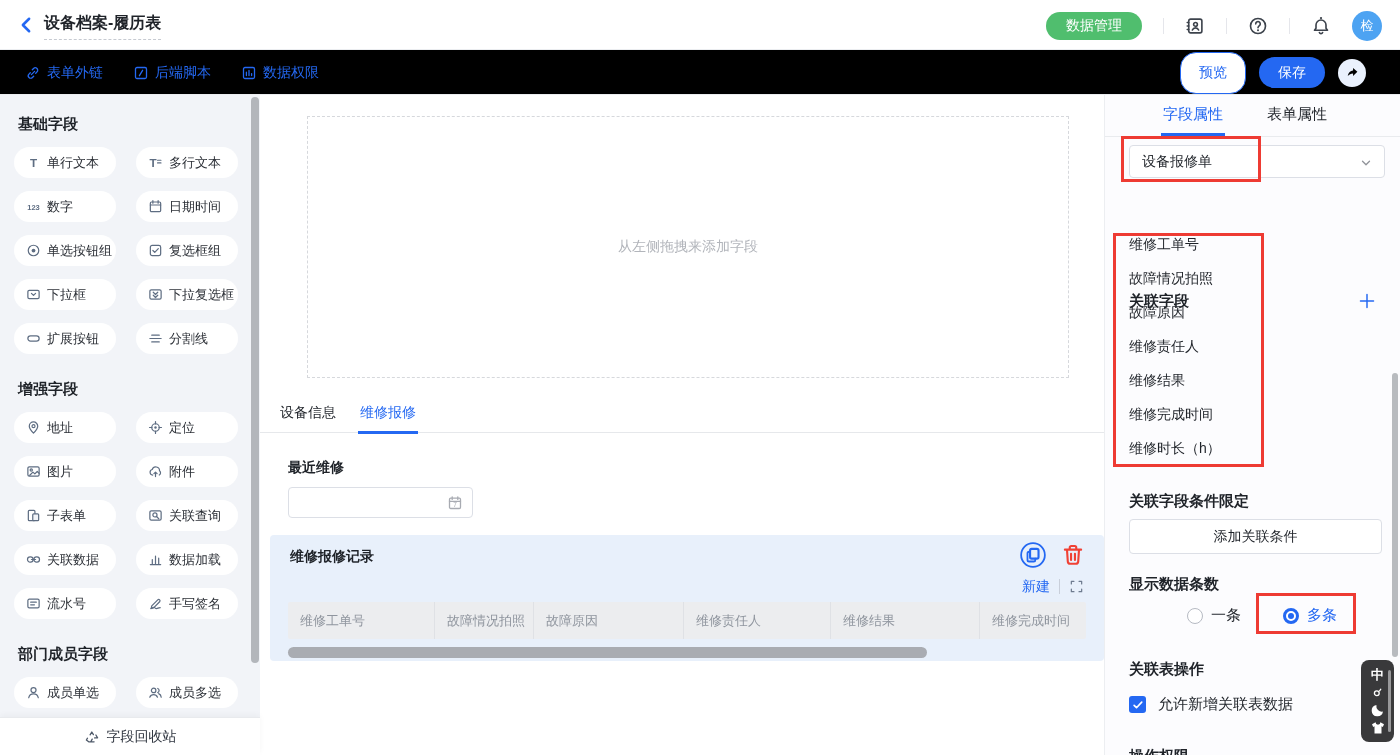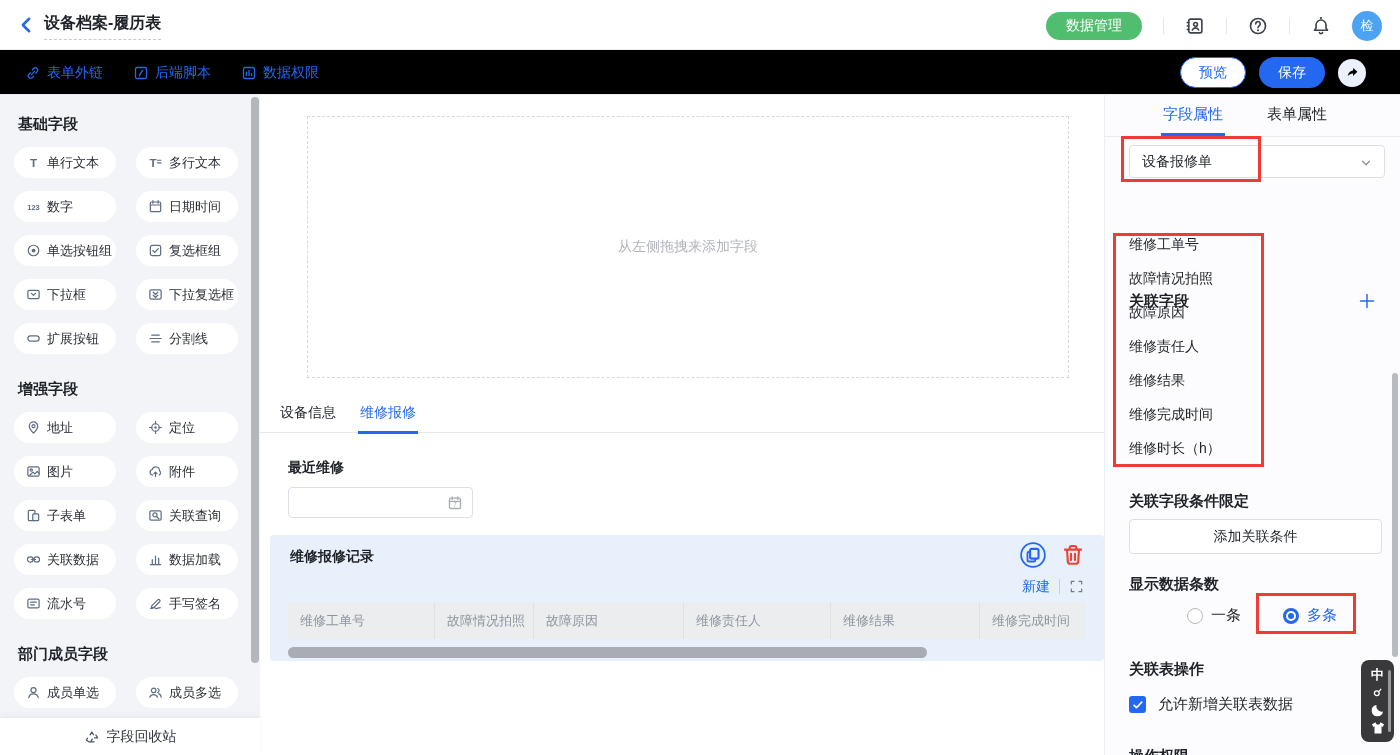--- a/index.html
+++ b/index.html
@@ -21,21 +21,21 @@
   .h-sep { width:1px; height:16px; background:#E5E6EB; }
   .h-icon { width:20px; height:20px; color:#3D434C; cursor:pointer; }
   #avatar { width:30px; height:30px; border-radius:50%; background:#4DA3F2; color:#fff; font-size:13px; display:flex; align-items:center; justify-content:center; cursor:pointer; }
 
   
   #toolbar { position:absolute; left:0; top:50px; width:1400px; height:45px; background:#000000; border-bottom:1px solid #EBEDF0; z-index:6; }
   #toolbar-links { position:absolute; left:25px; top:0; height:45px; display:flex; gap:30px; align-items:center; }
   .tb-link { display:flex; align-items:center; gap:6px; color:#2468F2; font-size:14px; cursor:pointer; }
   .tb-link .ico { color:#2468F2; }
   #toolbar-right { position:absolute; right:34px; top:0; height:45px; display:flex; align-items:center; gap:13px; }
-  #preview-btn { width:66px; height:31px; border:1px solid #2468F2; color:#2468F2; background:#fff; border-radius:16px; font-size:14px; cursor:pointer; }
+  #preview-btn { width:66px; height:42px; border:1px solid #2468F2; color:#2468F2; background:#fff; border-radius:16px; font-size:14px; cursor:pointer; }
   #save-btn { width:66px; height:31px; border:none; color:#fff; background:#2468F2; border-radius:16px; font-size:14px; cursor:pointer; }
   #share-btn { width:28px; height:28px; border-radius:50%; background:#EAF1FD; border:none; display:flex; align-items:center; justify-content:center; cursor:pointer; }
   #share-btn .ico { width:15px; height:15px; }
 
   
   #sidebar { position:absolute; left:0; top:95px; width:260px; height:660px; background:#F2F4F8; overflow:hidden; }
   #sidebar-inner { padding:20px 14px 0 14px; }
   .sb-section { margin-bottom:26px; }
   .sb-title { font-size:15px; font-weight:bold; color:#1F2329; margin:0 0 13px 4px; }
   .sb-grid { display:grid; grid-template-columns:102px 102px; column-gap:20px; row-gap:13px; }

